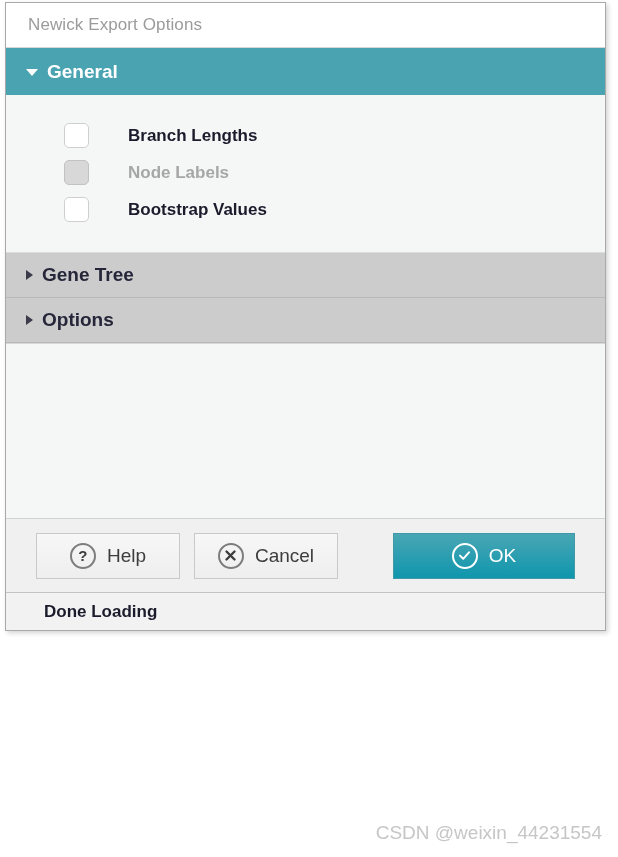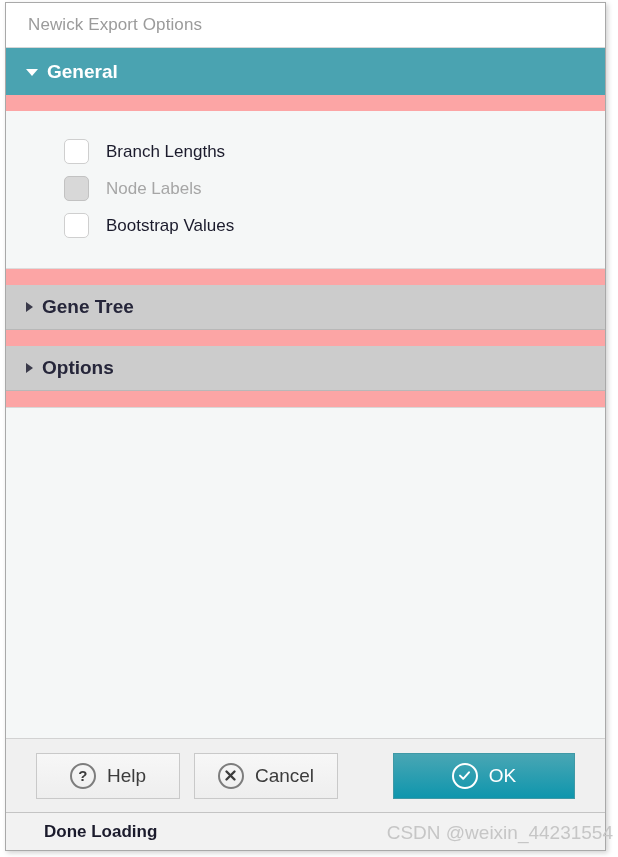--- a/index.html
+++ b/index.html
@@ -14,21 +14,21 @@
     font-family: "Liberation Sans", sans-serif;
     position: relative;
   }
 
   
   #window {
     position: absolute;
     left: 5px;
     top: 2px;
     width: 601px;
-    height: 849px;
+    height: 629px;
     box-sizing: border-box;
     border: 1px solid #a9a9a9;
     background: #f5f6f6;
     display: flex;
     flex-direction: column;
     box-shadow: 2px 2px 5px rgba(0,0,0,0.18);
   }
 
   
   #titlebar {
@@ -47,21 +47,20 @@
     letter-spacing: 0.1px;
   }
 
   
   #accordion-area {
     flex: 1;
     background: #fca5a5;
     overflow: hidden;
     display: flex;
     flex-direction: column;
-    gap: 16px;
   }
 
   
   .section-header {
     height: 47px;
     min-height: 47px;
     display: flex;
     align-items: center;
     padding-left: 20px;
     box-sizing: border-box;
@@ -125,23 +124,24 @@
     background: #ffffff;
     flex: 0 0 auto;
     margin-right: 17px;
   }
   .cbox.disabled {
     background: #d8d8d8;
     border-color: #c2c2c2;
   }
   .check-label {
     font-size: 17px;
-    font-weight: normal;
+    font-weight: bold;
     color: #1b1b2c;
     white-space: nowrap;
+    margin-left: 22px;
   }
   .check-label.disabled {
     color: #a6a6a6;
   }
 
   
   #filler {
     flex: 1;
     background: #f5f7f7;
     border-top: 1px solid #d8d8d8;
@@ -219,21 +219,21 @@
   #statusbar .status-text {
     font-size: 17px;
     font-weight: bold;
     color: #1b1b2c;
     margin-left: 24px;
   }
 
   
   #watermark {
     position: absolute;
-    right: 5px;
+    right: 16px;
     top: 822px;
     font-size: 19px;
     color: #c6c6c6;
     white-space: nowrap;
     pointer-events: none;
   }
 </style>
 </head>
 <body>
 

